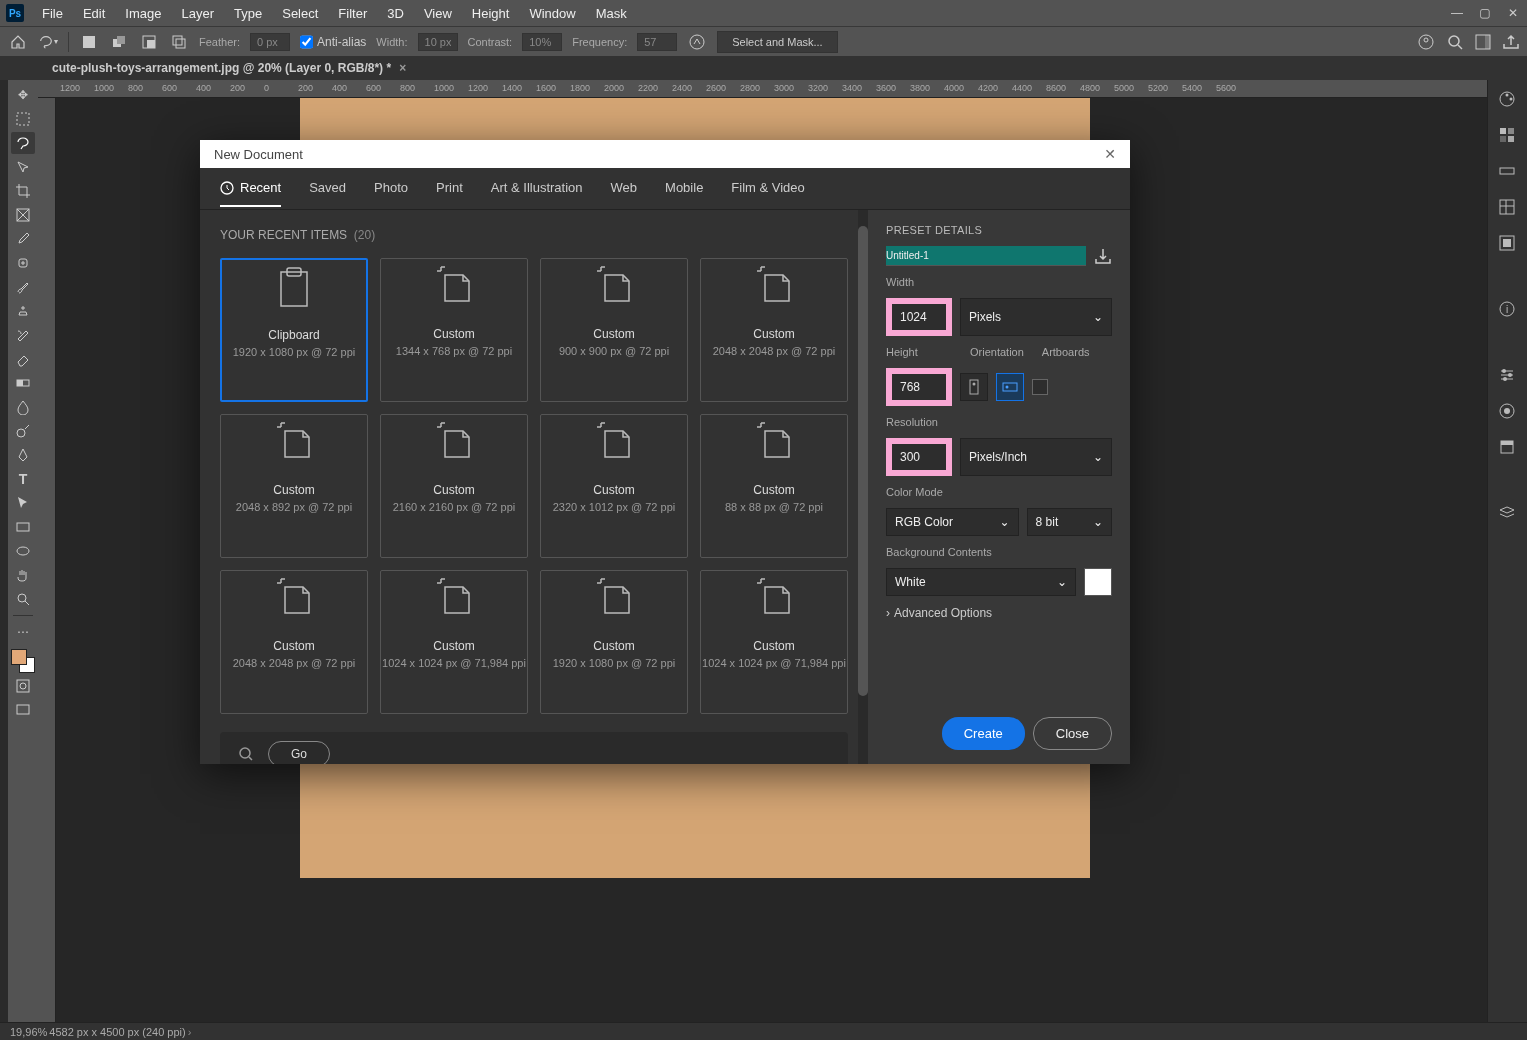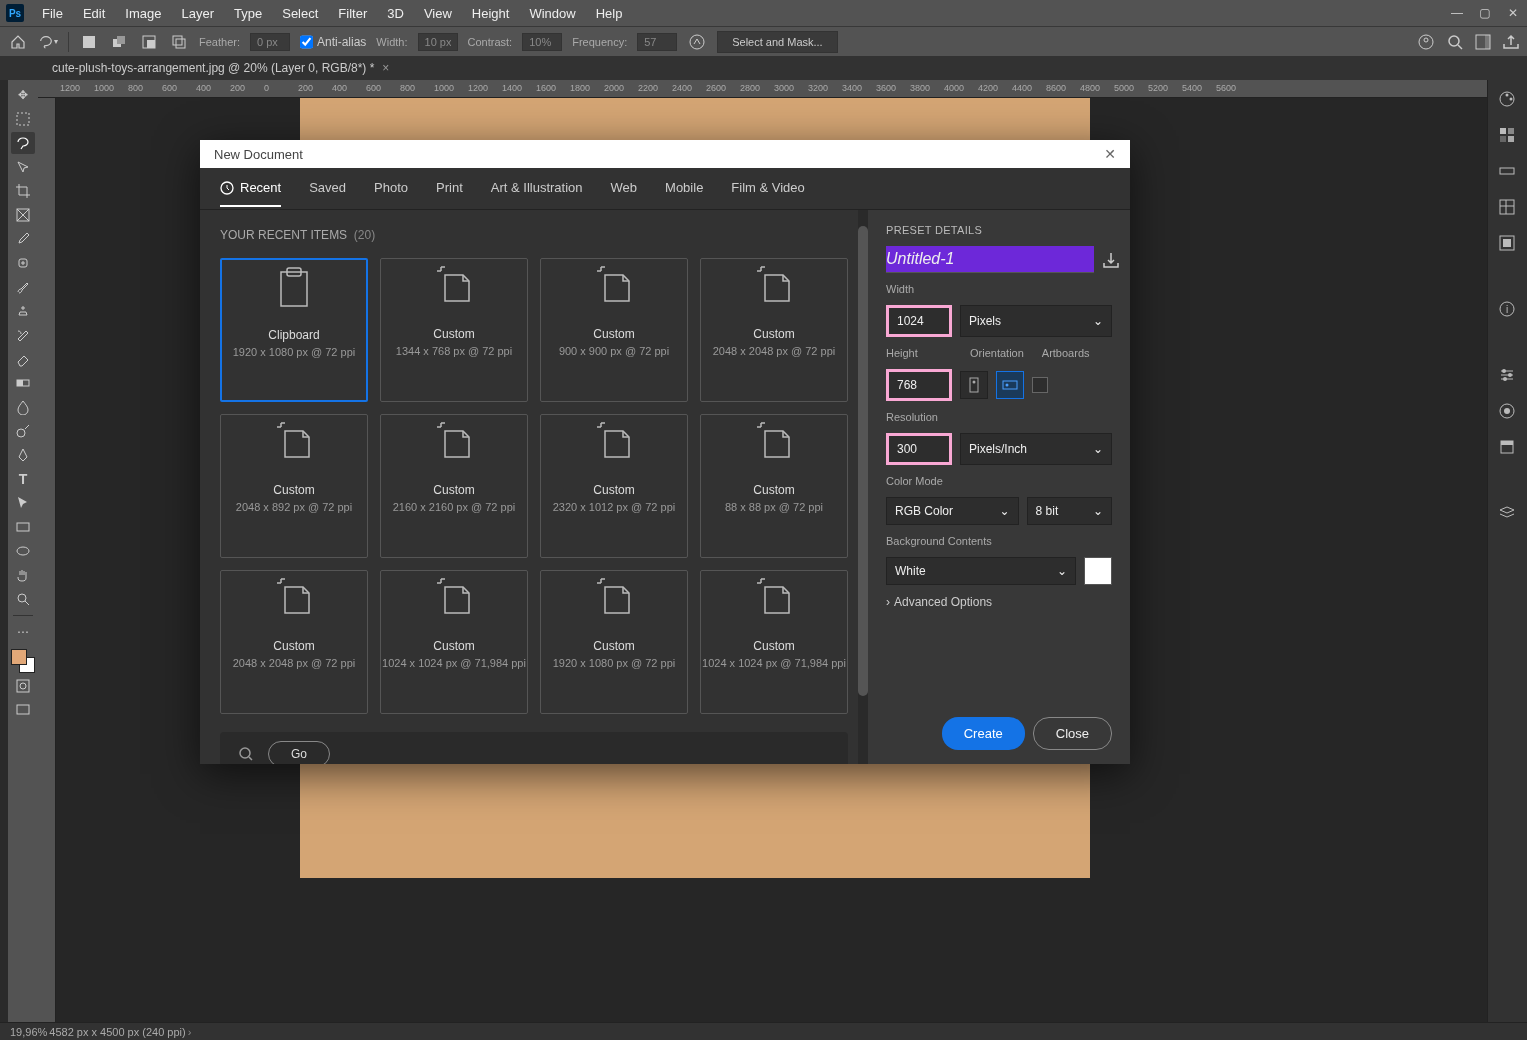--- a/index.html
+++ b/index.html
@@ -15,21 +15,21 @@
 
 .optbar { height:30px; background:#535353; border-top:1px solid #383838; display:flex; align-items:center; padding:0 8px; gap:10px; }
 .home-icon,.tool-icon { width:20px; height:20px; display:flex; align-items:center; justify-content:center; }
 .opt-field { background:#3a3a3a; border:1px solid #333; color:#888; padding:2px 6px; width:40px; font-size:11px; }
 .opt-label { color:#aaa; font-size:11px; }
 .opt-check { display:flex; gap:4px; }
 .opt-btn { background:#3a3a3a; border:1px solid #333; padding:4px 14px; color:#ccc; font-size:11px; }
 
 
 .tabbar { height:24px; background:#323232; display:flex; align-items:center; padding-left:40px; }
-.tab { background:#323232; padding:4px 12px; color:#ccc; font-size:12px; display:flex; align-items:center; gap:8px; }
+.tab { background:#323232; padding:4px 12px; color:#ccc; font-size:12px; display:flex; align-items:center; gap:8px;font-weight:bold; }
 
 
 .main { display:flex; height:calc(100% - 80px - 18px); }
 .left-gutter { width:8px; background:#2a2a2a; }
 .toolbar { width:30px; background:#535353; display:flex; flex-direction:column; align-items:center; padding-top:4px; gap:2px; }
 .tool { width:24px; height:22px; display:flex; align-items:center; justify-content:center; color:#ccc; border-radius:2px; }
 .tool.active { background:#3a3a3a; }
 .color-swatches { margin-top:4px; position:relative; width:24px; height:24px; }
 .swatch-fg { width:16px; height:16px; background:#e2a878; border:1px solid #222; position:absolute; top:0; left:0; }
 .swatch-bg { width:16px; height:16px; background:#fff; border:1px solid #222; position:absolute; bottom:0; right:0; }
@@ -63,24 +63,24 @@
 .preset-icon { width:54px; height:54px; margin-bottom:10px; color:#bbb; }
 .preset-name { font-size:12px; }
 .preset-dim { font-size:11px; color:#999; }
 .stock-bar { margin-top:18px; height:44px; background:#2a2a2a; border-radius:4px; display:flex; align-items:center; padding:0 18px; gap:14px; }
 .stock-input { flex:1; background:transparent; border:none; color:#999; font-style:italic; font-size:13px; outline:none;}
 .go-btn { border:1px solid #888; border-radius:14px; padding:5px 22px; color:#ddd; background:transparent; font-size:12px;}
 
 .details { width:262px; background:#383838; padding:14px 18px; display:flex; flex-direction:column; gap:10px; overflow-y:auto;}
 .details-h { color:#bbb; font-size:11px; letter-spacing:.3px; }
 .name-row { display:flex; align-items:center; gap:8px; }
-.name-input { flex:1; background:#6d28d9; border:none; border-bottom:1px solid #555; color:#eee; font-size:16px; padding:4px 0;font-style:italic;}
+.name-input { flex:1; background:#0f766e; border:none; border-bottom:1px solid #555; color:#eee; font-size:10px; padding:4px 0;}
 .field-label { color:#aaa; font-size:11px; }
 .row { display:flex; gap:8px; }
-.num-input { width:66px; background:#2d2d2d; border:3px solid #f9a8d4; color:#eee; padding:6px 8px; font-size:12px;}
+.num-input { width:66px; background:#2d2d2d; border:6px solid #f9a8d4; color:#eee; padding:6px 8px; font-size:12px;}
 .select { flex:1; background:#2d2d2d; border:1px solid #222; color:#eee; padding:6px 8px; font-size:12px; display:flex; justify-content:space-between; align-items:center;}
 .orient-btn { width:28px; height:28px; background:#2d2d2d; border:1px solid #222; display:flex; align-items:center; justify-content:center;}
 .orient-btn.active { border-color:#1473e6; background:#1a3a5a;}
 .checkbox { width:16px; height:16px; border:1px solid #666; background:#2d2d2d;}
 .color-chip { width:28px; height:28px; background:#fff; border:1px solid #555;}
 .adv { color:#ccc; font-size:12px; display:flex; align-items:center; gap:4px; cursor:pointer;}
 .btn-primary { background:#1473e6; color:#fff; border:none; border-radius:16px; padding:8px 22px; font-size:13px;}
 .btn-secondary { background:transparent; color:#eee; border:1px solid #888; border-radius:16px; padding:8px 22px; font-size:13px;}
 
 svg { display:block; }
@@ -97,21 +97,21 @@
       <span class="menu-item">Edit</span>
       <span class="menu-item">Image</span>
       <span class="menu-item">Layer</span>
       <span class="menu-item">Type</span>
       <span class="menu-item">Select</span>
       <span class="menu-item">Filter</span>
       <span class="menu-item">3D</span>
       <span class="menu-item">View</span>
       <span class="menu-item">Height</span>
       <span class="menu-item">Window</span>
-      <span class="menu-item">Help</span>
+      <span class="menu-item">Mask</span>
     </div>
   <div class="win-controls">
     <div class="win-btn">—</div>
     <div class="win-btn">▢</div>
     <div class="win-btn">✕</div>
   </div>
 </div>
 
 <div class="optbar">
   <div class="home-icon">

